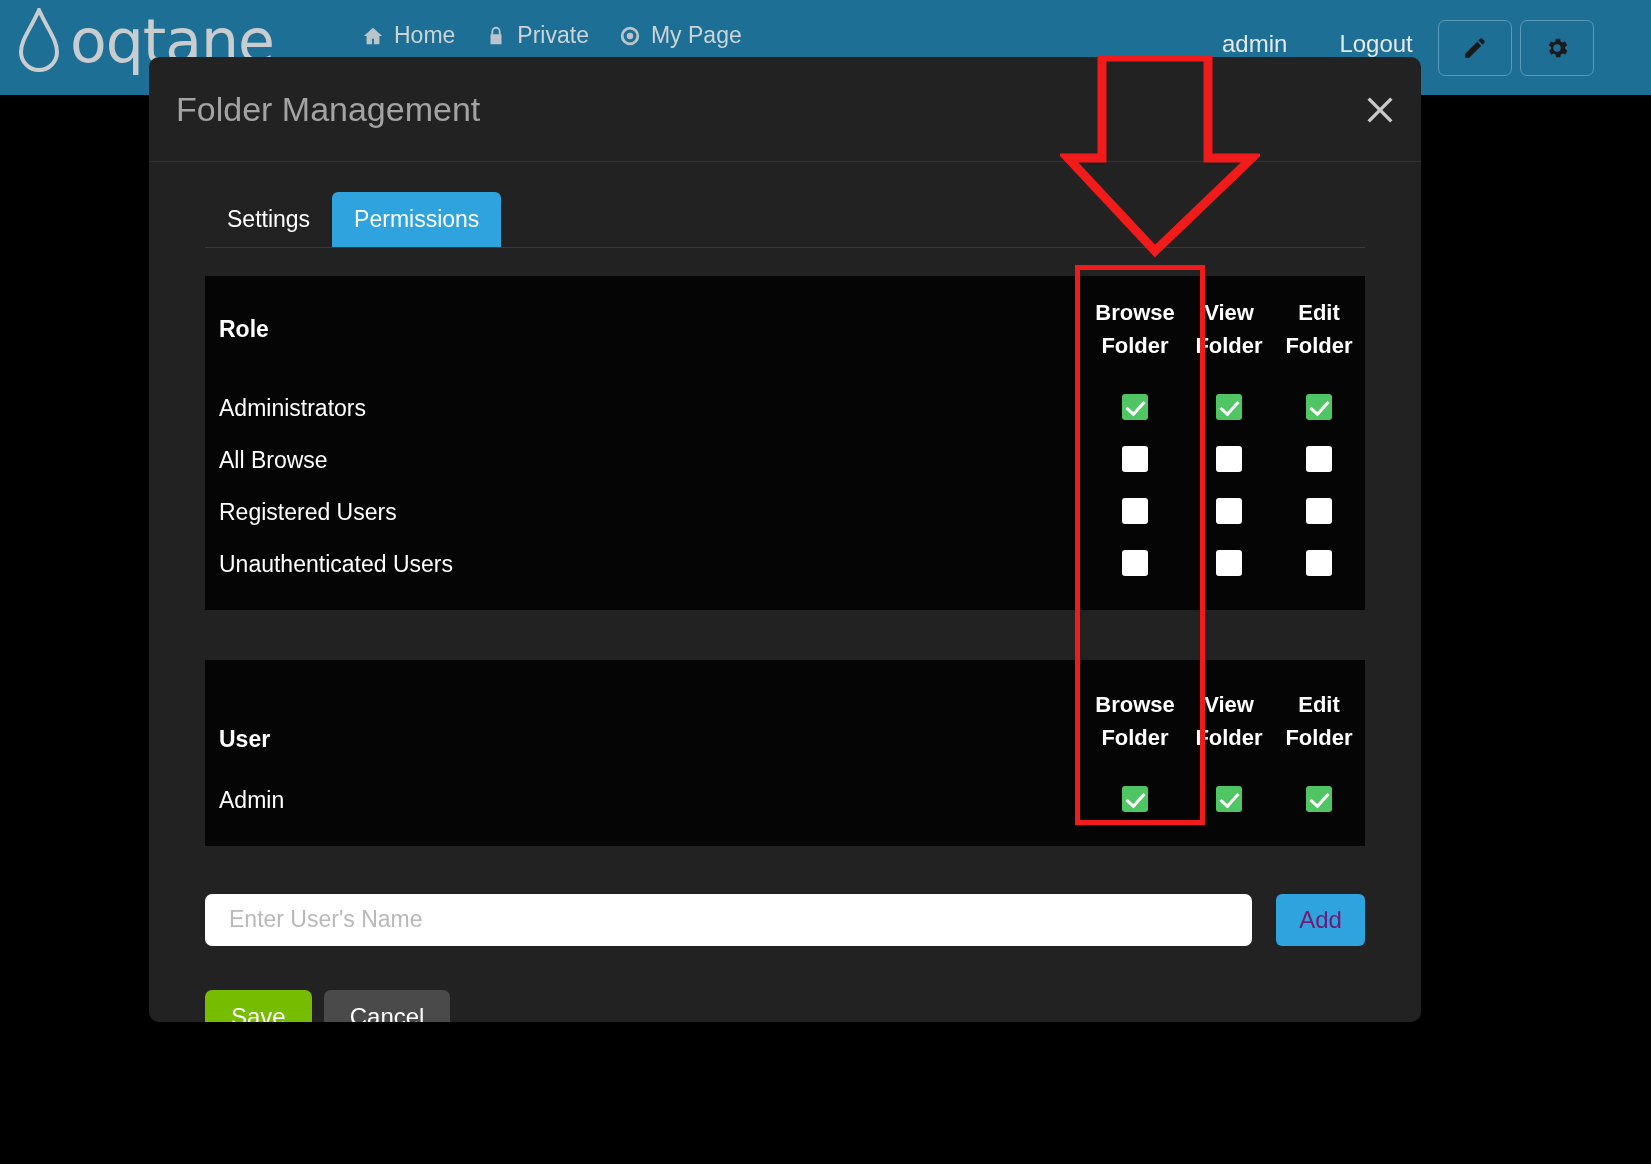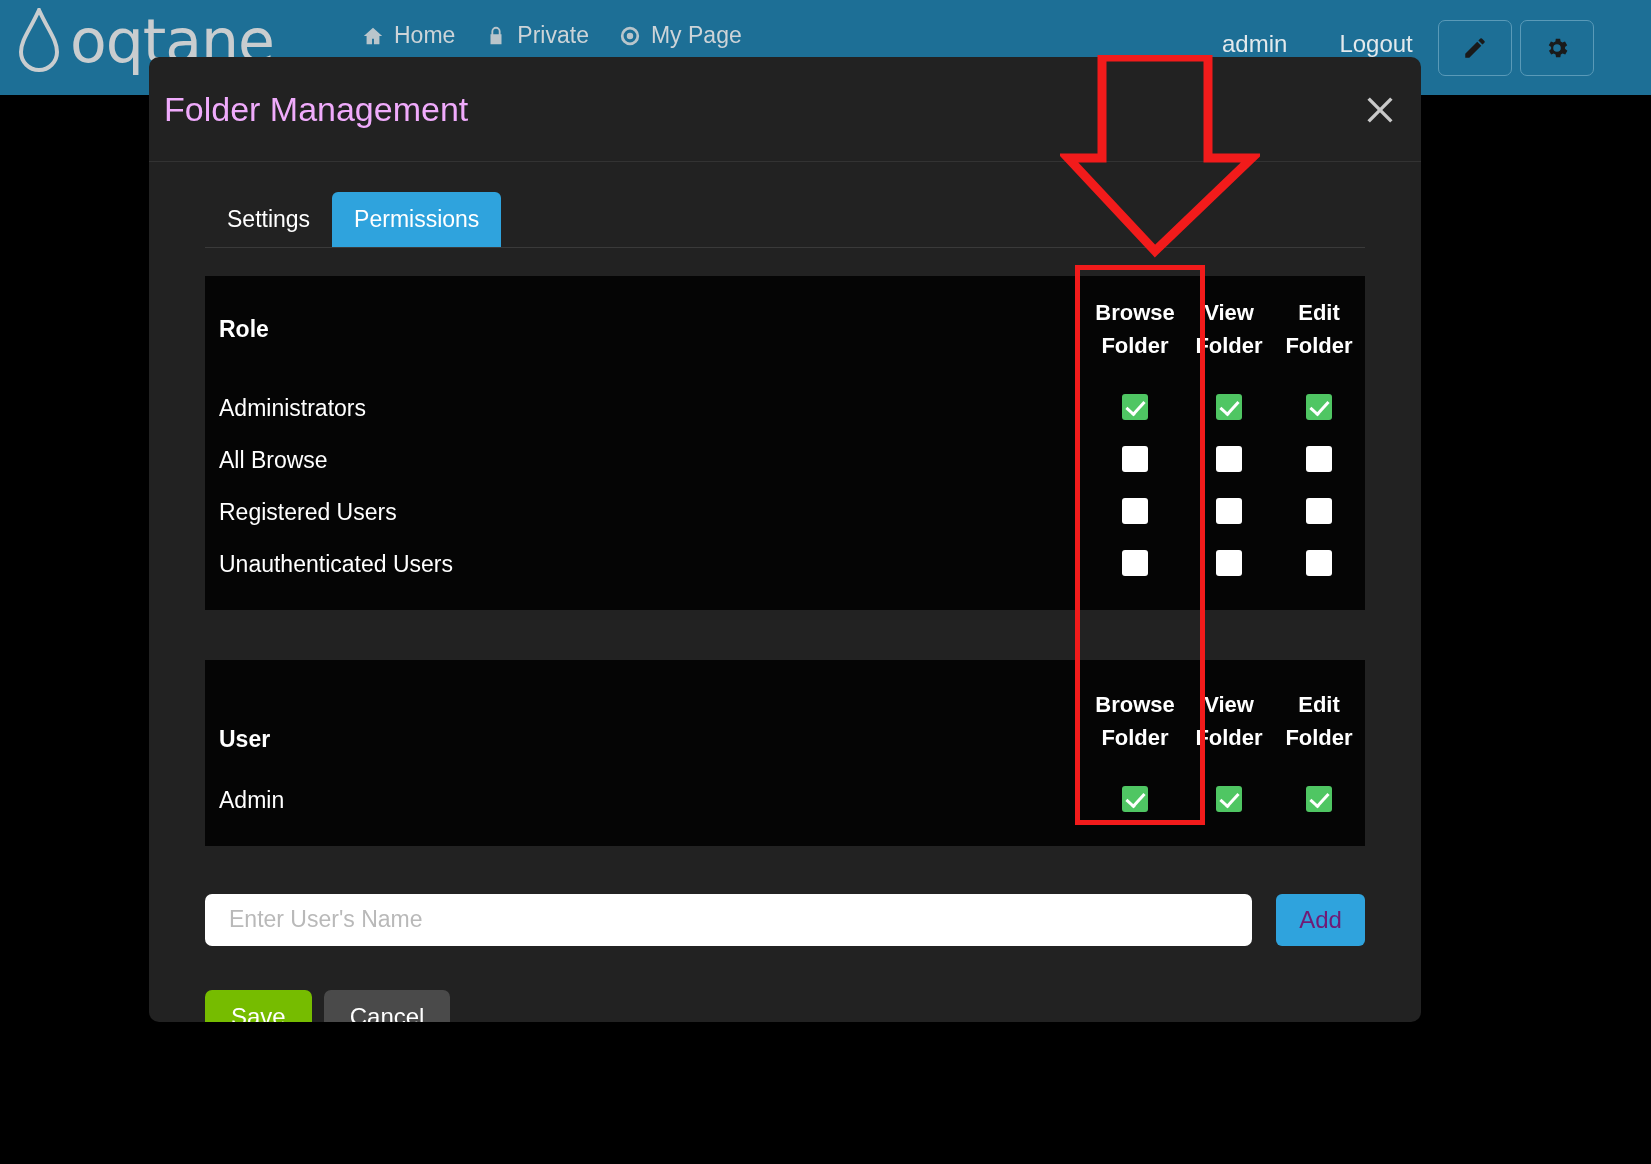--- a/index.html
+++ b/index.html
@@ -77,21 +77,21 @@
     width: 1272px; height: 965px;
     background: #222222; border-radius: 10px;
     overflow: hidden;
   }
   .modal-header {
     height: 105px; position: relative;
     border-bottom: 1px solid #333;
     display: flex; align-items: center;
   }
   .modal-title {
-    margin-left: 15px; color: #f0abfc;
+    margin-left: 27px; color: #a3a3a3;
     font-size: 34px; font-weight: 400;
   }
   .modal-close {
     position: absolute; right: 18px; top: 30px;
     width: 46px; height: 46px; cursor: pointer;
     display: flex; align-items: center; justify-content: center;
   }
   .modal-close svg { width: 34px; height: 34px; stroke: #c9c9c9; stroke-width: 2.4; }
 
   .modal-body { padding: 30px 56px 0 56px; }

